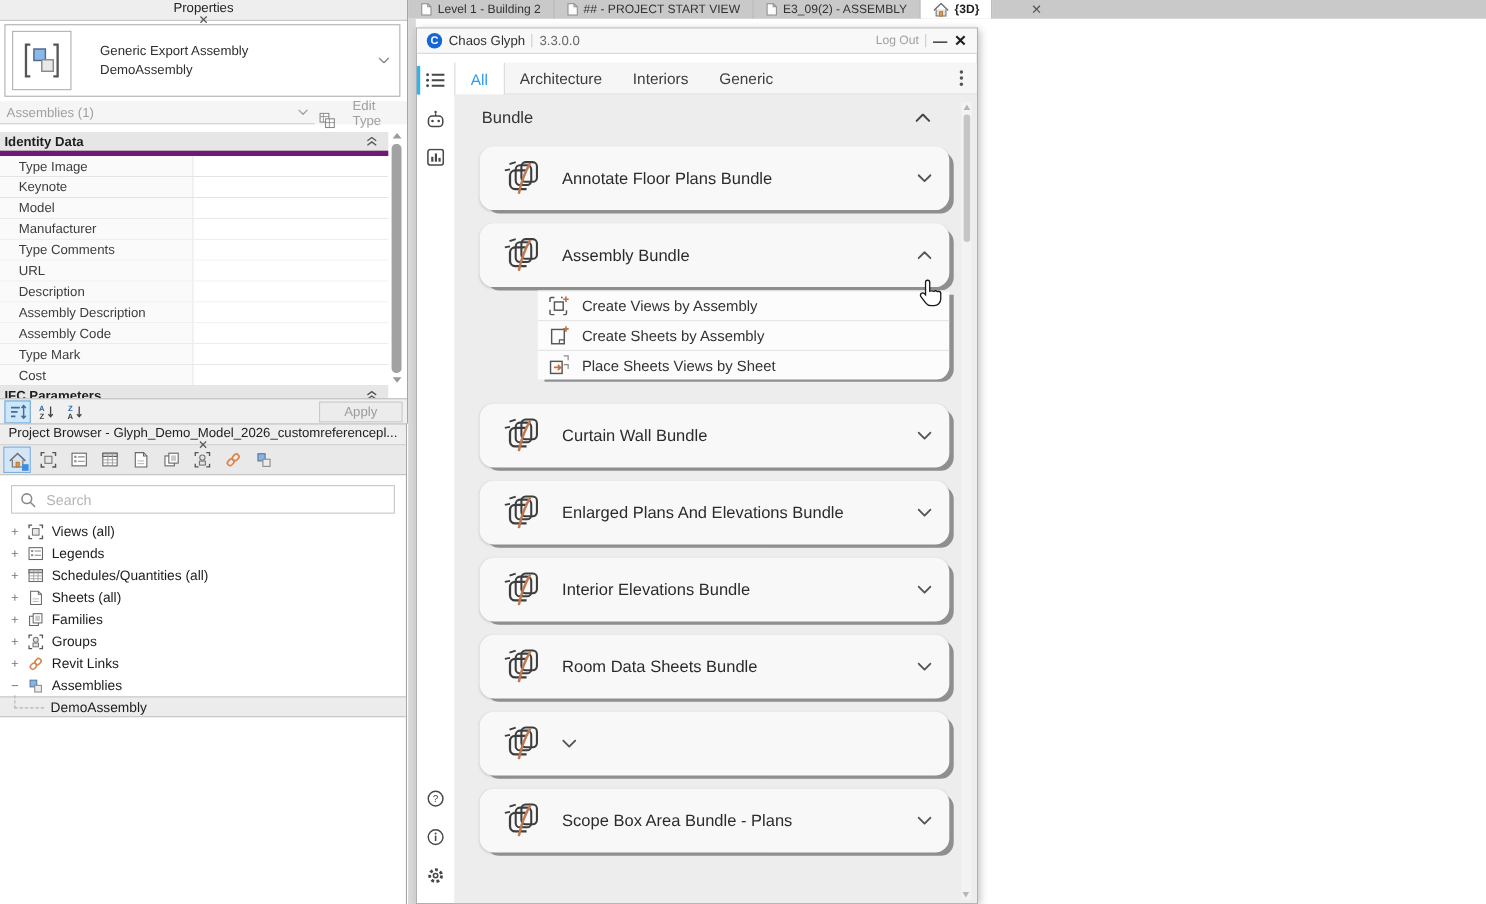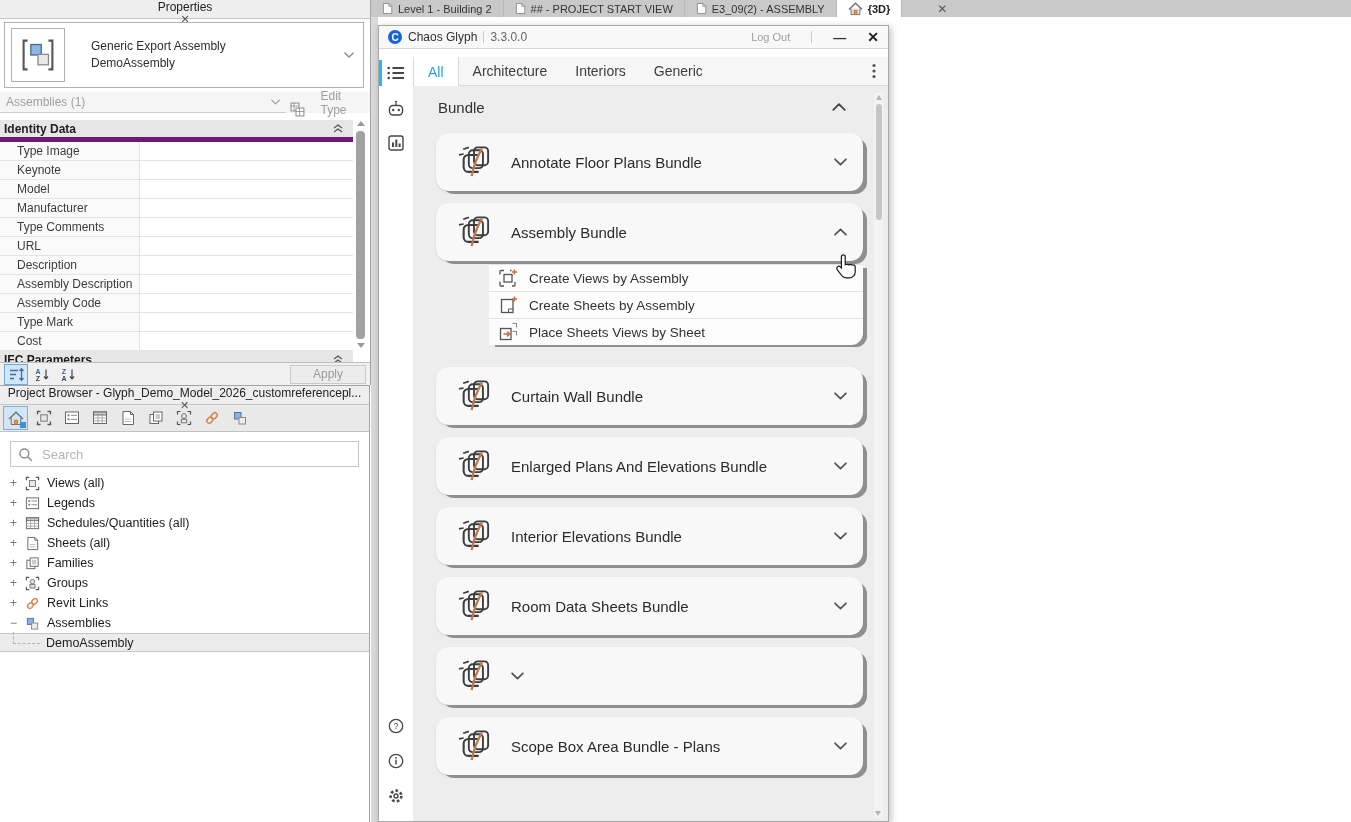--- a/index.html
+++ b/index.html
@@ -32,21 +32,21 @@
           border-bottom:1px solid #cfcfcf;}
   .fcombo .cv{color:#9f9f9f;}
   .fchev{margin-left:auto;margin-right:6px;color:#9f9f9f;}
   .edittype{display:flex;align-items:flex-end;gap:16px;padding-left:4px;color:#9f9f9f;}
 
   .grid{position:absolute;left:0;top:120px;width:353px;}
   .ghead{height:17px;background:#e6e6e6;border-bottom:5px solid #701a75;font-weight:bold;color:#1e1e1e;
          display:flex;align-items:center;padding-left:4px;}
   .ghead .dbl{margin-left:auto;margin-right:10px;color:#555;}
   .prow{height:18px;display:flex;border-bottom:1px solid #e4e4e4;background:#fdfdfd;}
-  .pl{width:140px;padding-left:17px;display:flex;align-items:center;color:#3d3d3d;background:#fafafa;
+  .pl{width:176px;padding-left:17px;display:flex;align-items:center;color:#3d3d3d;background:#fafafa;
       border-right:1px solid #e4e4e4;box-sizing:border-box;}
   .pv{flex:1;background:#fff;}
   .ifcclip{height:10px;overflow:hidden;}
   .vsb{position:absolute;left:355px;top:121px;width:11px;height:240px;}
   .vsb .tri{width:0;height:0;border-left:4px solid transparent;border-right:4px solid transparent;margin:0 auto;}
   .vsb .up{border-bottom:5px solid #9a9a9a;}
   .vsb .dn{border-top:5px solid #9a9a9a;margin-top:4px;}
   .vsb .thumb{width:9px;height:208px;background:#a2a2a2;border-radius:4px;margin:5px auto 0;}
 
   .ptools{position:absolute;left:0;top:362px;width:370px;height:23px;background:#f0f0f0;border-top:1px solid #bdbdbd;
@@ -79,21 +79,21 @@
 
   
   .glyph{position:absolute;left:378px;top:25px;width:511px;height:797px;background:#fff;border:1px solid #a8a8a8;
          box-shadow:2px 2px 7px rgba(0,0,0,.25);display:flex;flex-direction:column;box-sizing:border-box;}
   .gtitle{height:22px;background:#f8f8f8;border-bottom:1px solid #d8d8d8;display:flex;align-items:center;
           padding:0 9px;gap:6px;font-size:12px;color:#2f2f2f;flex:none;}
   .logo{width:14px;height:14px;border-radius:50%;background:#1466d6;color:#fff;font-size:10px;font-weight:bold;
         display:flex;align-items:center;justify-content:center;}
   .gdiv{width:1px;height:12px;background:#ccc;}
   .gver{color:#666;}
-  .gright{margin-left:auto;display:flex;align-items:center;gap:21px;}
+  .gright{margin-left:auto;display:flex;align-items:center;gap:6px;}
   .logout{color:#9e9e9e;font-size:11px;}
   .gmin{font-weight:bold;color:#333;font-size:13px;}
   .gclose{font-weight:bold;color:#1d1d1d;font-size:14px;}
   .gbody{flex:1;display:flex;min-height:0;}
   .rail{width:34px;display:flex;flex-direction:column;align-items:center;padding:8px 0 6px;flex:none;}
   .ritem{width:34px;height:32px;display:flex;align-items:center;justify-content:center;color:#474747;position:relative;margin-bottom:3px;}
   .ritem.active::before{content:"";position:absolute;left:0;top:3px;bottom:3px;width:3px;background:#29b6f6;}
   .rspacer{flex:1;}
   .main{flex:1;display:flex;flex-direction:column;min-width:0;}
   .mhead{display:flex;align-items:center;justify-content:space-between;padding:15px 16px 2px 14px;}

